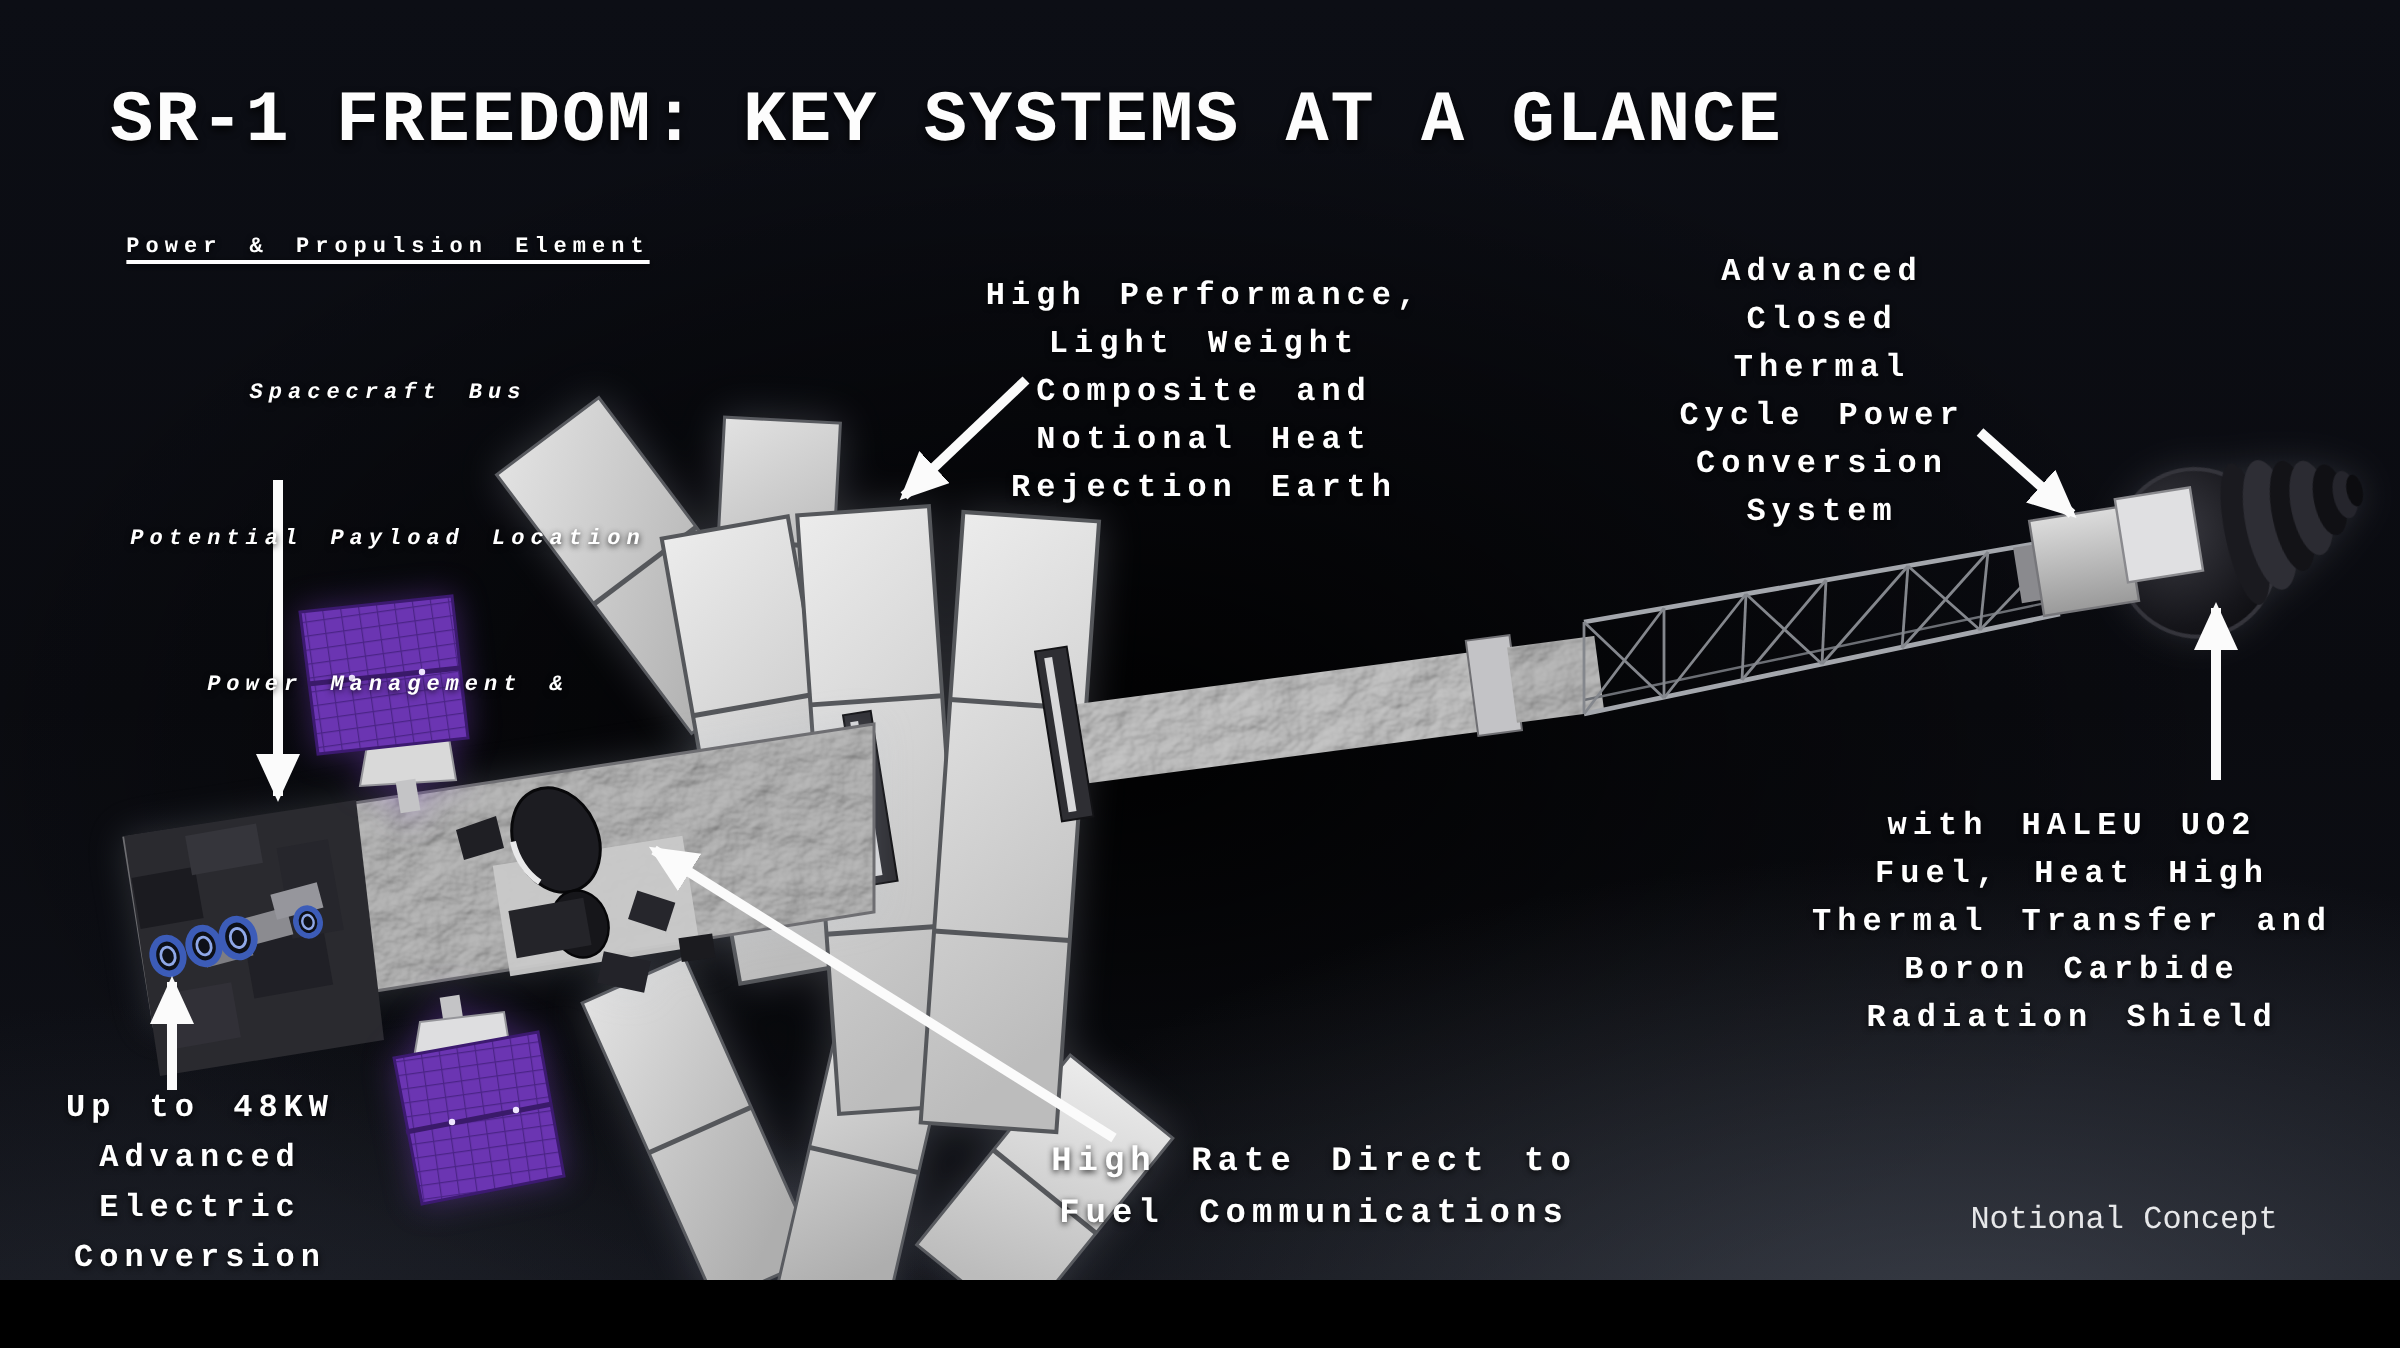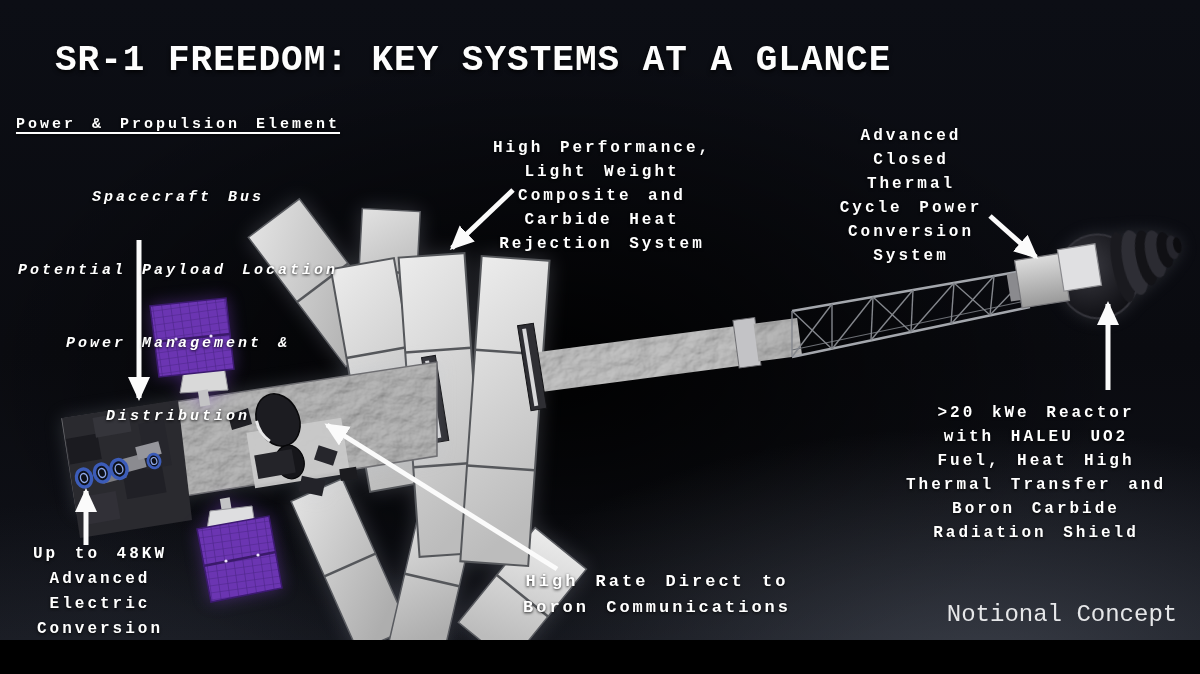--- a/index.html
+++ b/index.html
@@ -17,31 +17,31 @@
     position:absolute;left:55px;top:40px;margin:0;color:#fdfdfd;
     font-size:36px;font-weight:bold;letter-spacing:1px;white-space:nowrap;
     text-shadow:0 2px 4px rgba(0,0,0,.9);
   }
   .callout{
     position:absolute;transform:translateX(-50%);color:#ffffff;font-weight:bold;
     text-align:center;font-size:16px;line-height:24px;letter-spacing:3px;word-spacing:4px;
     text-shadow:0 1px 3px rgba(0,0,0,.85);
   }
   .callout .ln{white-space:nowrap;}
-  .co-ppe{left:178px;top:112px;font-size:15px;line-height:25px;}
+  .co-ppe{left:194px;top:112px;font-size:11px;line-height:25px;}
   .co-ppe .heading{text-decoration:underline;text-decoration-thickness:2px;text-underline-offset:4px;}
   .co-ppe .it{font-style:italic;margin-top:48px;}
   .co-heat{left:602px;top:136px;}
   .co-brayton{left:911px;top:124px;}
   .co-reactor{left:1036px;top:401px;}
   .co-ep{left:100px;top:542px;line-height:25px;}
   .co-comms{left:657px;top:569px;font-size:17px;line-height:26px;text-align:center;}
   .watermark{
     position:absolute;left:1062px;top:601px;transform:translateX(-50%);
-    color:#e6e7e9;font-size:24px;font-weight:400;letter-spacing:0;white-space:nowrap;
+    color:#e6e7e9;font-size:16px;font-weight:400;letter-spacing:0;white-space:nowrap;
   }
 </style>
 </head>
 <body>
 
 <div class="slide">
 
   <svg class="art" width="1200" height="674" viewBox="0 0 1200 674">
     <defs>
       <linearGradient id="radGrad" x1="0" y1="0" x2="0.2" y2="1">
@@ -269,56 +269,54 @@
     </g>
   </svg>
 
   <h1 class="title">SR-1 FREEDOM: KEY SYSTEMS AT A GLANCE</h1>
 
   <div class="callout co-ppe">
     <div class="ln heading">Power &amp; Propulsion Element</div>
     <div class="ln it">Spacecraft Bus</div>
     <div class="ln it">Potential Payload Location</div>
     <div class="ln it">Power Management &amp;</div>
-    <div class="ln it">Distribution</div>
   </div>
 
   <div class="callout co-heat">
     <div class="ln">High Performance,</div>
     <div class="ln">Light Weight</div>
     <div class="ln">Composite and</div>
-    <div class="ln">Carbide Heat</div>
-    <div class="ln">Rejection System</div>
+    <div class="ln">Notional Heat</div>
+    <div class="ln">Rejection Earth</div>
   </div>
 
   <div class="callout co-brayton">
     <div class="ln">Advanced</div>
     <div class="ln">Closed</div>
     <div class="ln">Thermal</div>
     <div class="ln">Cycle Power</div>
     <div class="ln">Conversion</div>
     <div class="ln">System</div>
   </div>
 
   <div class="callout co-reactor">
-    <div class="ln">&gt;20 kWe Reactor</div>
     <div class="ln">with HALEU UO2</div>
     <div class="ln">Fuel, Heat High</div>
     <div class="ln">Thermal Transfer and</div>
     <div class="ln">Boron Carbide</div>
     <div class="ln">Radiation Shield</div>
   </div>
 
   <div class="callout co-ep">
     <div class="ln">Up to 48KW</div>
     <div class="ln">Advanced</div>
     <div class="ln">Electric</div>
     <div class="ln">Conversion</div>
     <div class="ln">System</div>
   </div>
 
   <div class="callout co-comms">
     <div class="ln">High Rate Direct to</div>
-    <div class="ln">Boron Communications</div>
+    <div class="ln">Fuel Communications</div>
   </div>
 
   <div class="watermark">Notional Concept</div>
 </div>
 
 </body></html>

